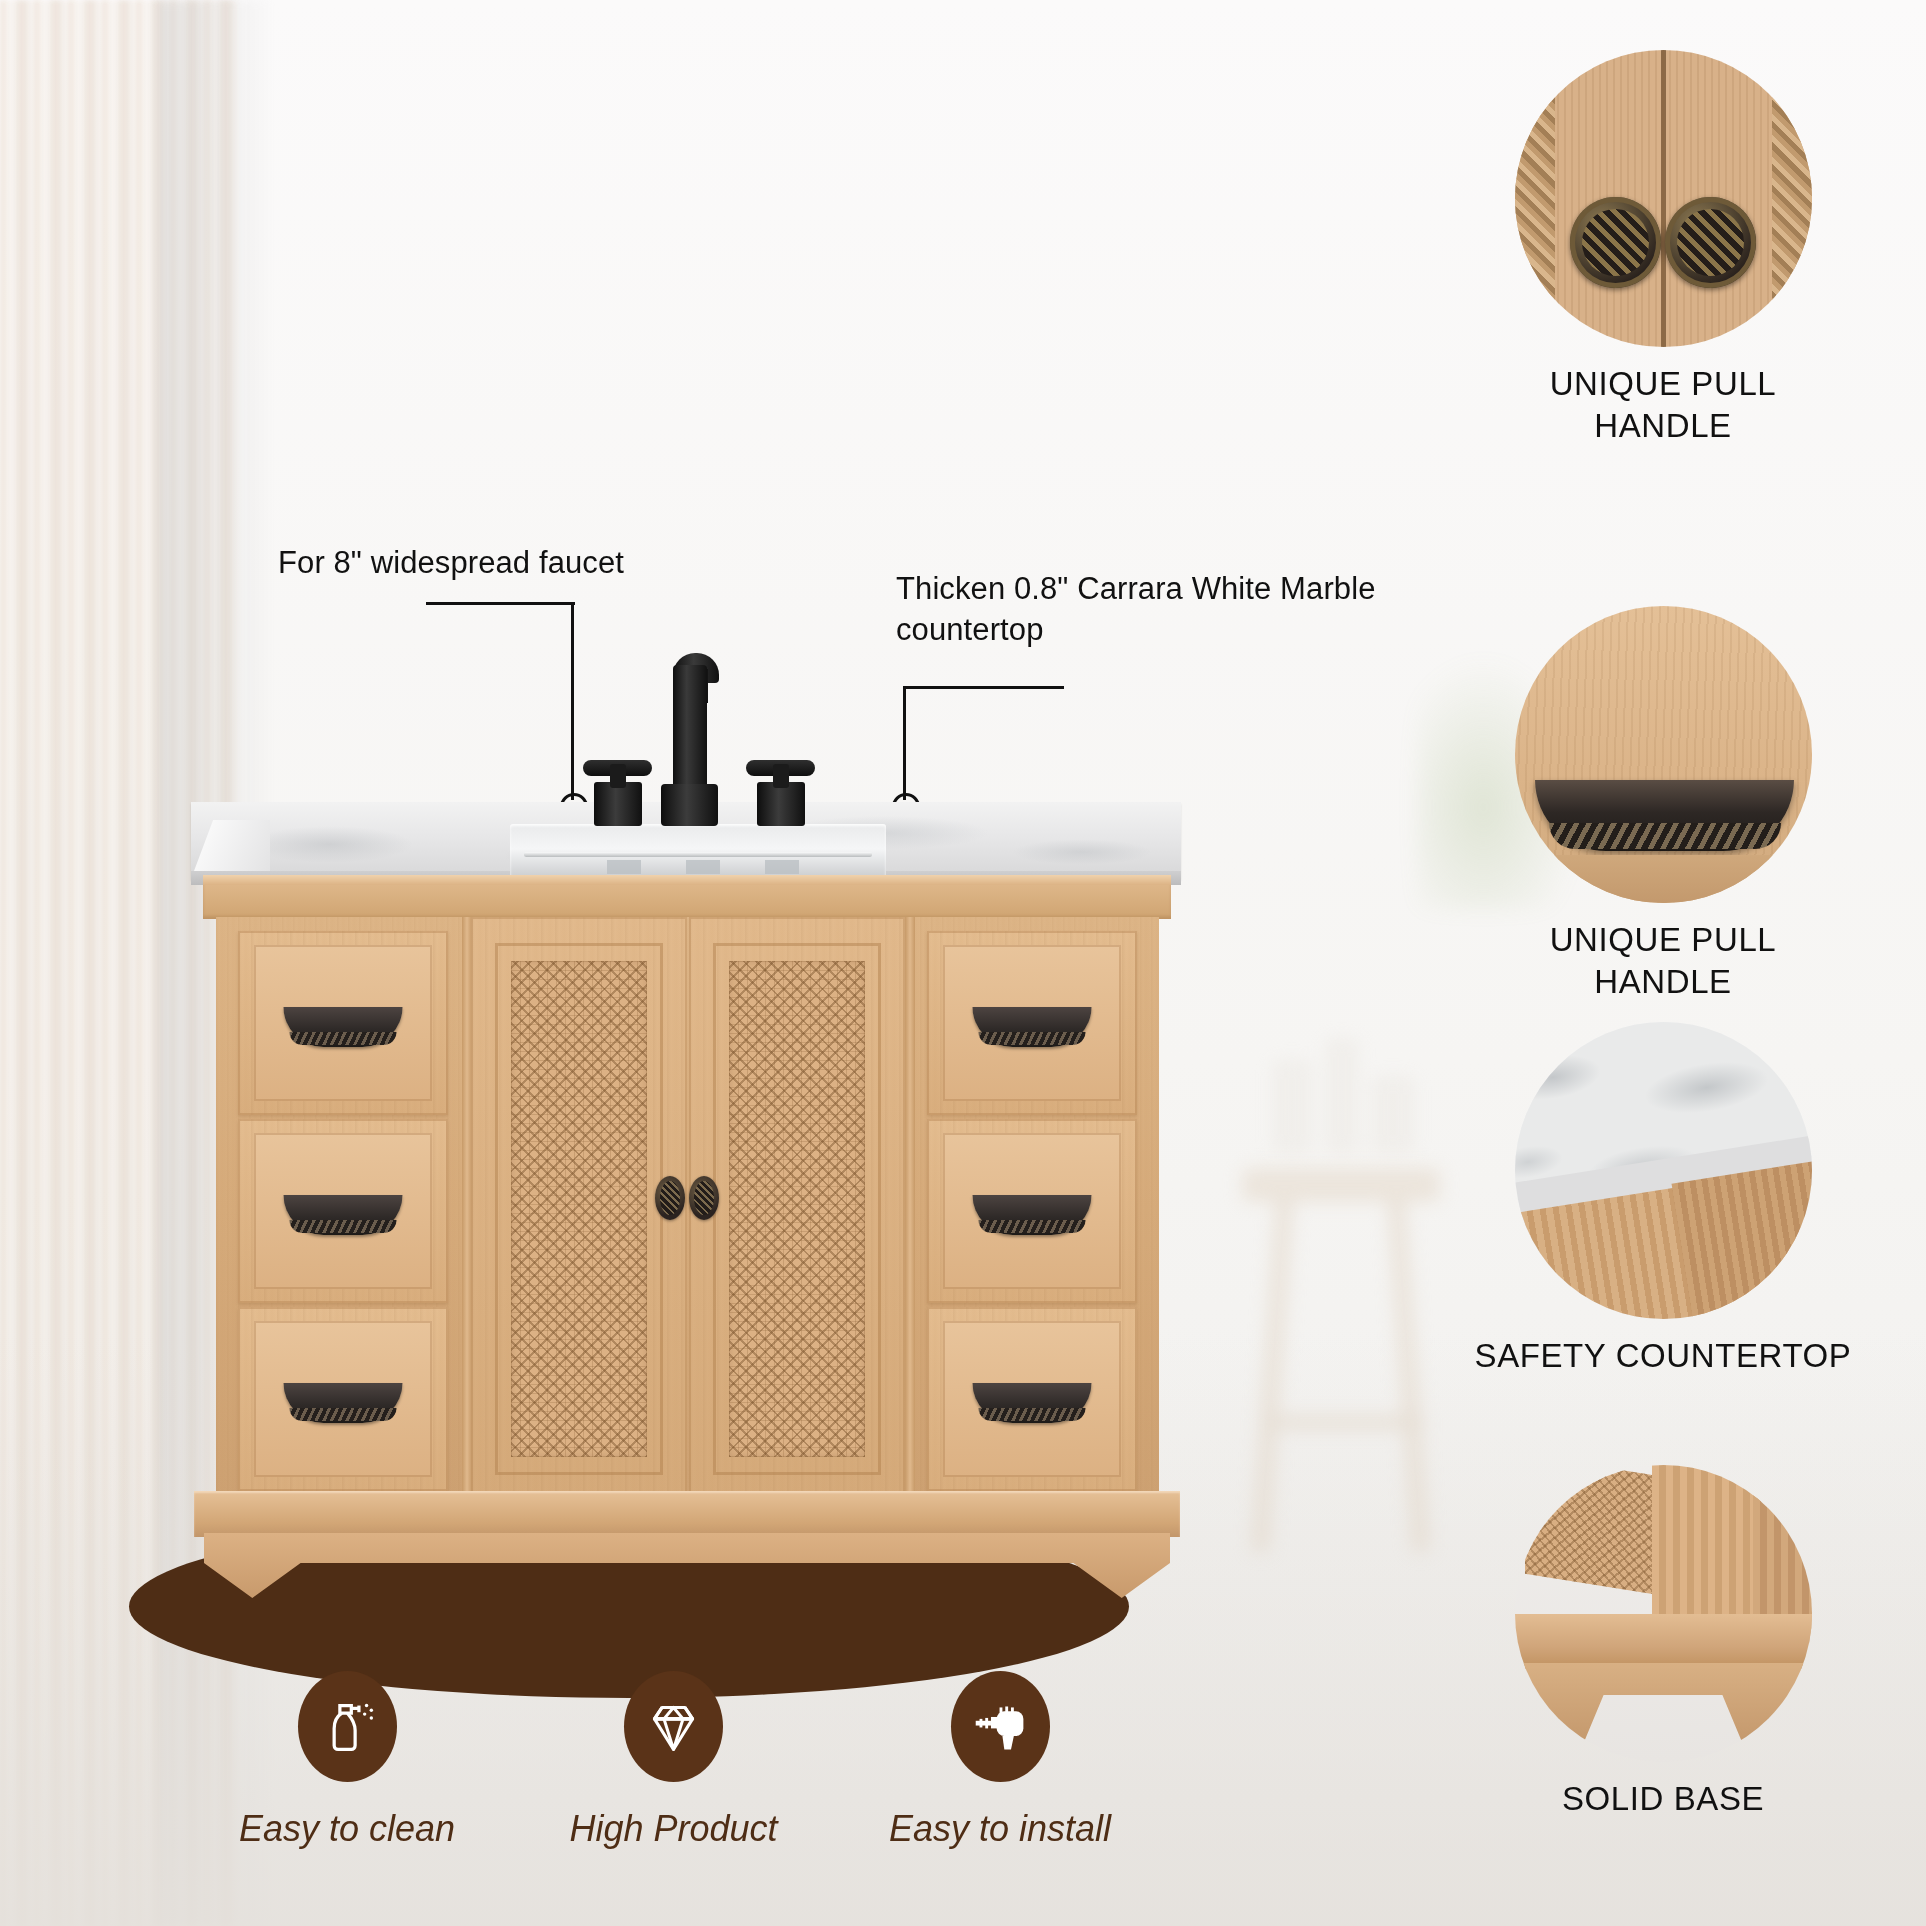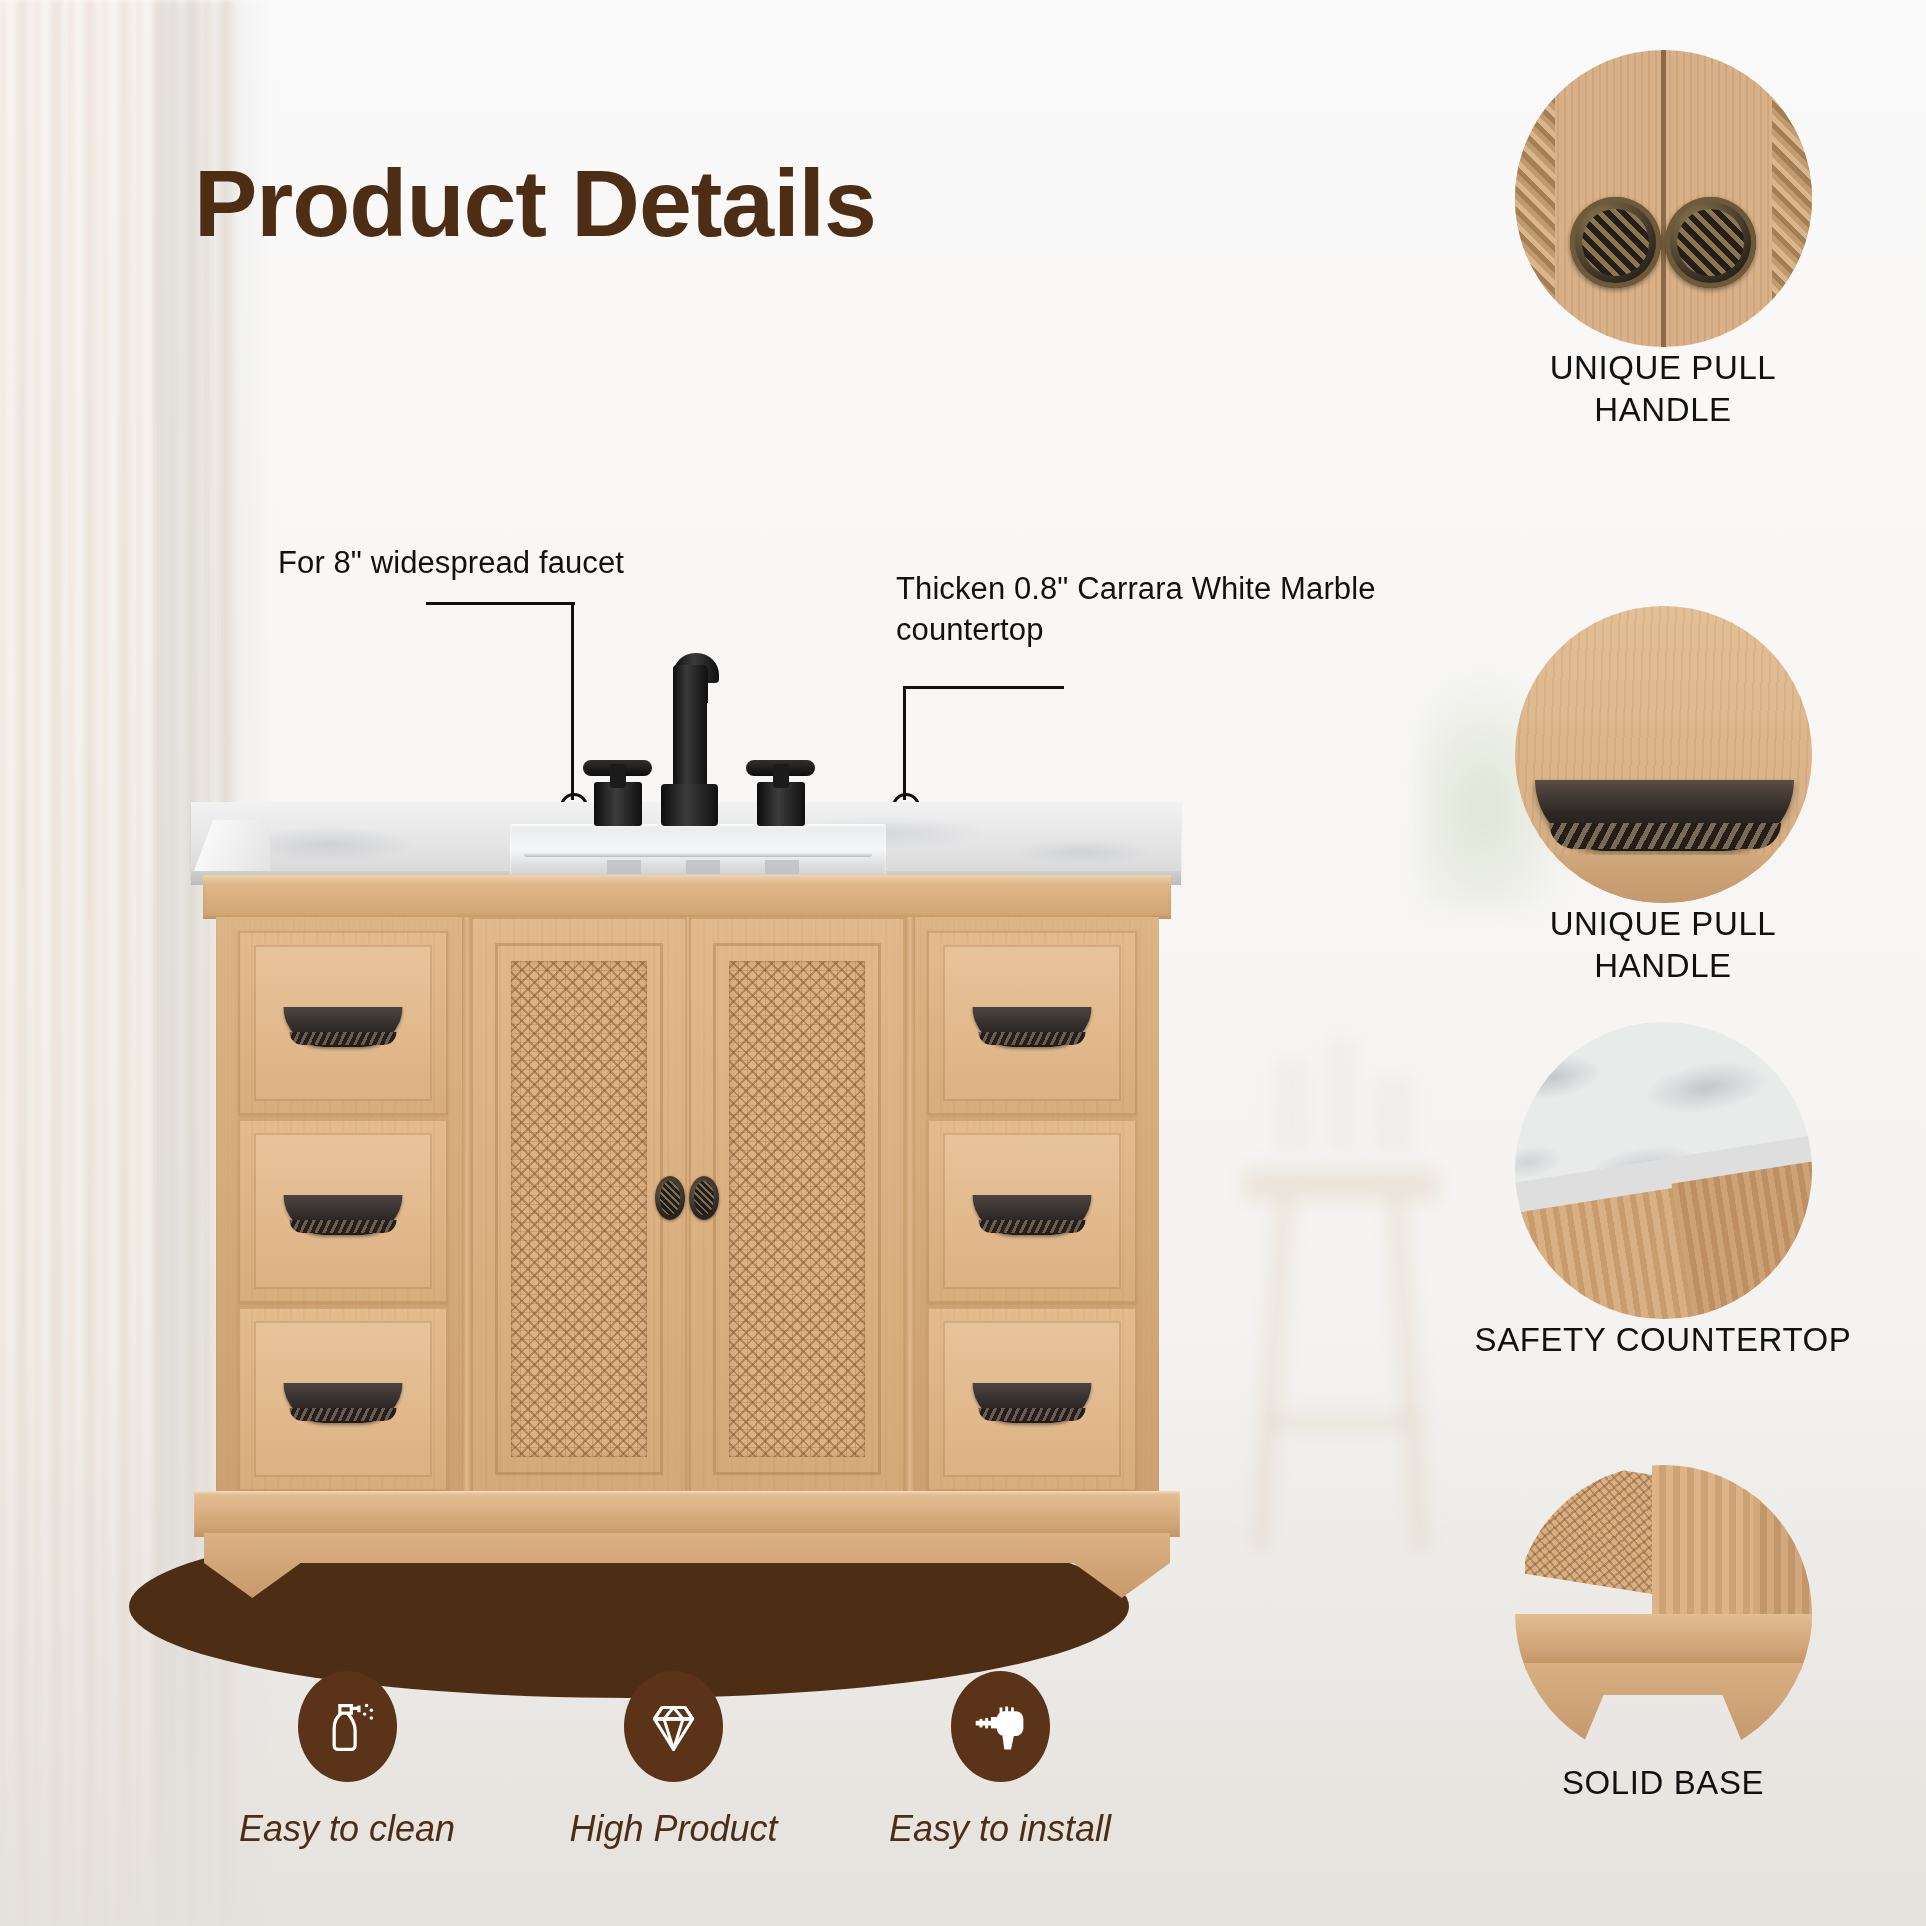--- a/index.html
+++ b/index.html
@@ -142,21 +142,21 @@
   .plinth{position:absolute;left:194px;top:1491px;width:986px;height:46px;
      background:linear-gradient(to bottom,#e6c197,#d2a676 70%,#c2966a);
      box-shadow:inset 0 2px 2px rgba(255,240,220,.5);}
   .skirt{position:absolute;left:204px;top:1533px;width:966px;height:65px;
      background:linear-gradient(to bottom,#dcb184,#c89a6c);
      clip-path:polygon(0 0,100% 0,100% 46%,95% 100%,90% 46%,10% 46%,5% 100%,0 46%);}
 
   
   .rc{position:absolute;left:1455px;width:416px;}
   .circ{position:relative;width:297px;height:297px;border-radius:50%;overflow:hidden;margin:0 auto;}
-  .rc-label{text-align:center;color:#111;font-size:33px;line-height:1.28;letter-spacing:0.6px;}
+  .rc-label{margin-top:16px;text-align:center;color:#111;font-size:33px;line-height:1.28;letter-spacing:0.6px;}
 
   
   .c1{background:
       linear-gradient(90deg,
         #c9a175 0 8%, #d8b189 8% 49%, #8c6a47 49% 51%, #d8b189 51% 92%, #c9a175 92% 100%);}
   .c1:before{content:"";position:absolute;inset:0;
      background:repeating-linear-gradient(90deg, rgba(140,98,56,.14) 0 2px, rgba(140,98,56,0) 2px 7px);}
   .c1 .carv{position:absolute;top:0;bottom:0;width:40px;
      background:repeating-linear-gradient(45deg,#c19a6e 0 5px,#a37f56 5px 10px,#d9b68c 10px 15px);}
   .c1 .carv.l{left:0;} .c1 .carv.r{right:0;}
@@ -239,21 +239,20 @@
     <b style="left:53px;width:34px;height:117px"></b>
     <b style="left:99px;width:44px;height:79px"></b>
   </div>
   <div class="stool">
     <div class="seat"></div>
       <div class="lg l"></div>
       <div class="lg r"></div>
       <div class="rail"></div>
   </div>
 
-  <div class="title">Product Details</div>
 
   <div class="ann" style="left:278px;top:543px;">
     <div>For 8" widespread faucet</div>
   </div>
   <div class="lead">
     <div class="h" style="left:426px;top:602px;width:149px;"></div>
     <div class="v" style="left:571px;top:602px;height:198px;"></div>
     <div class="dot" style="left:560px;top:793px;"></div>
   </div>
 

